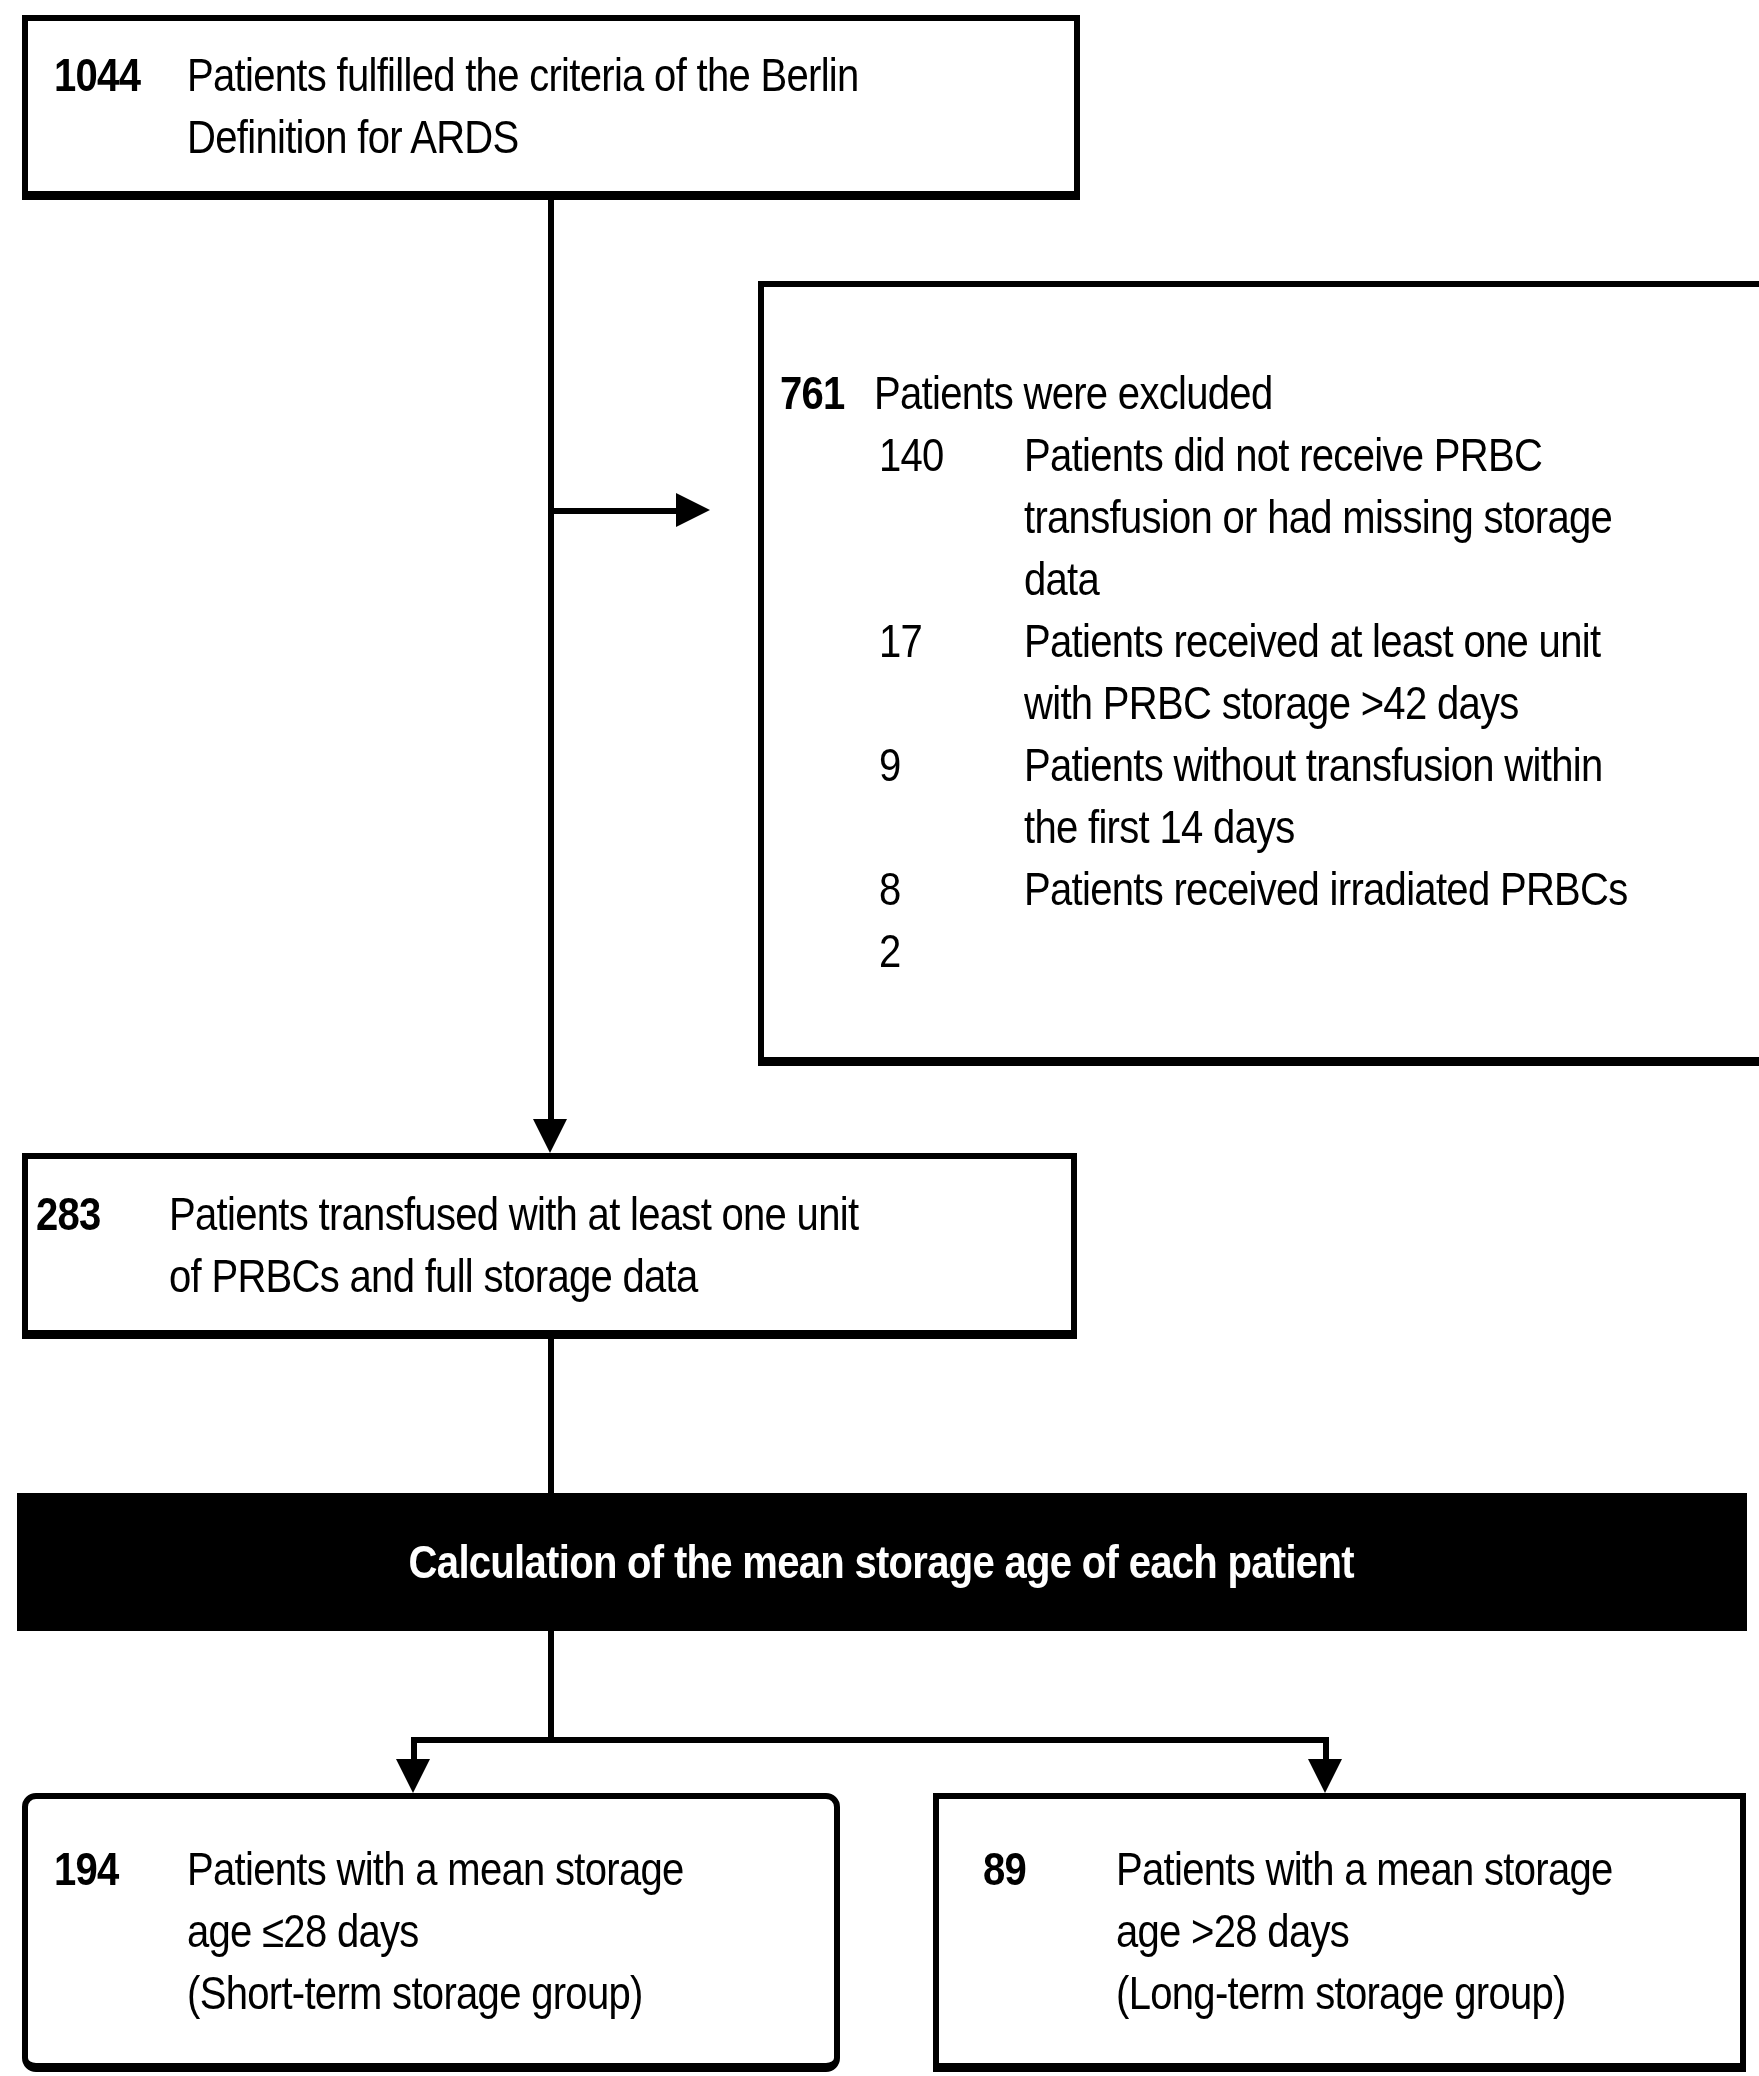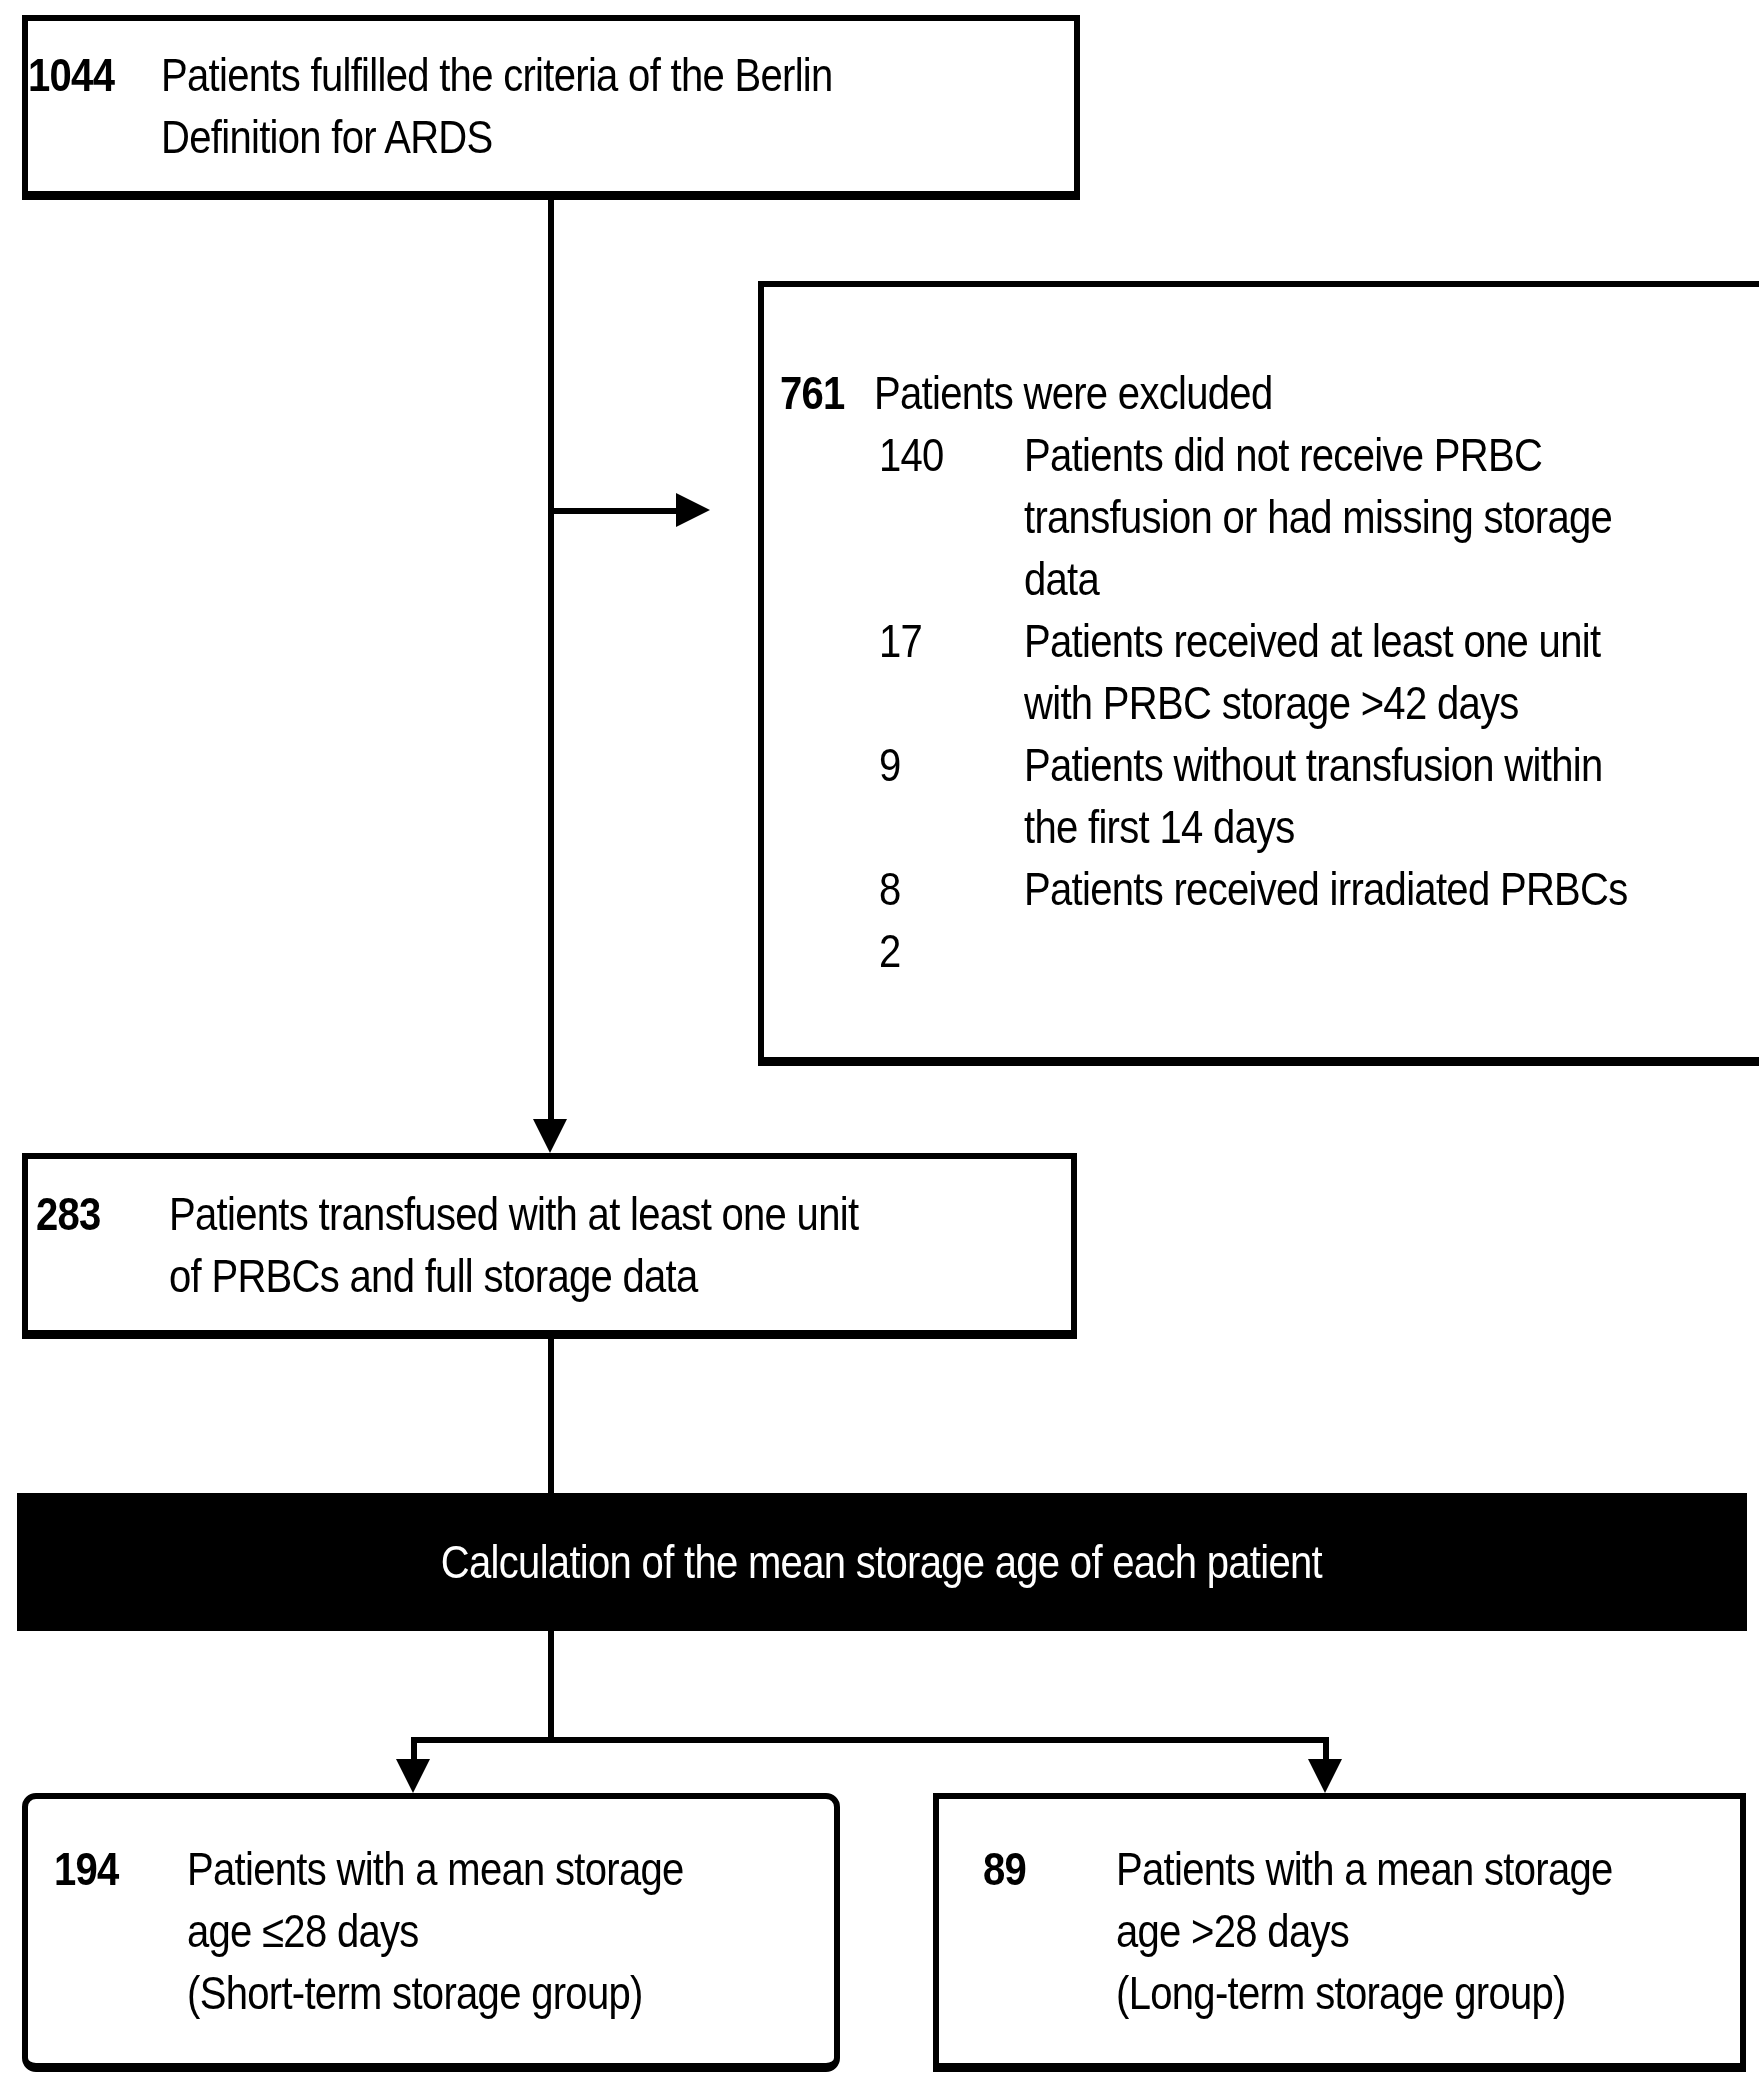--- a/index.html
+++ b/index.html
@@ -38,21 +38,21 @@
   .num {
     font-weight: 700;
     flex: 0 0 133px;
   }
   .t {
     white-space: nowrap;
     transform: scaleX(0.87);
     transform-origin: 0 50%;
   }
 
-  #box-top      { left: 21.5px;   top: 15px;   width: 1058px; height: 185px; }
+  #box-top      { left: 21.5px;   top: 15px;   width: 1058px; height: 185px; padding-left: 26px; }
   #box-excl     { left: 710px; top: 281px;  width: 1038px; height: 785px; padding-left: 16px; margin-left: 48px; }
   #box-283      { left: 21.5px;   top: 1153px; width: 1055px; height: 186px; padding-left: 8px; }
   #box-194      { left: 21.5px;   top: 1793px; width: 818px; height: 279px; padding-left: 26px; border-radius: 14px; }
   #box-89       { left: 933px; top: 1793px; width: 813px; height: 279px; padding-left: 44px; }
 
   
   .excl-header { display: flex; }
   .excl-header .num { flex: 0 0 94px; }
   .excl-item {
     display: flex;
@@ -65,21 +65,21 @@
 
   
   #banner {
     position: absolute;
     left: 16.5px;
     top: 1493px;
     width: 1730px;
     height: 138px;
     background: #000000;
     color: #ffffff;
-    font-weight: 400;
+    font-weight: 700;
     display: flex;
     align-items: center;
     justify-content: center;
   }
   #banner .t { transform-origin: 50% 50%; }
 
   
   .vline, .hline {
     position: absolute;
     background: #000000;

